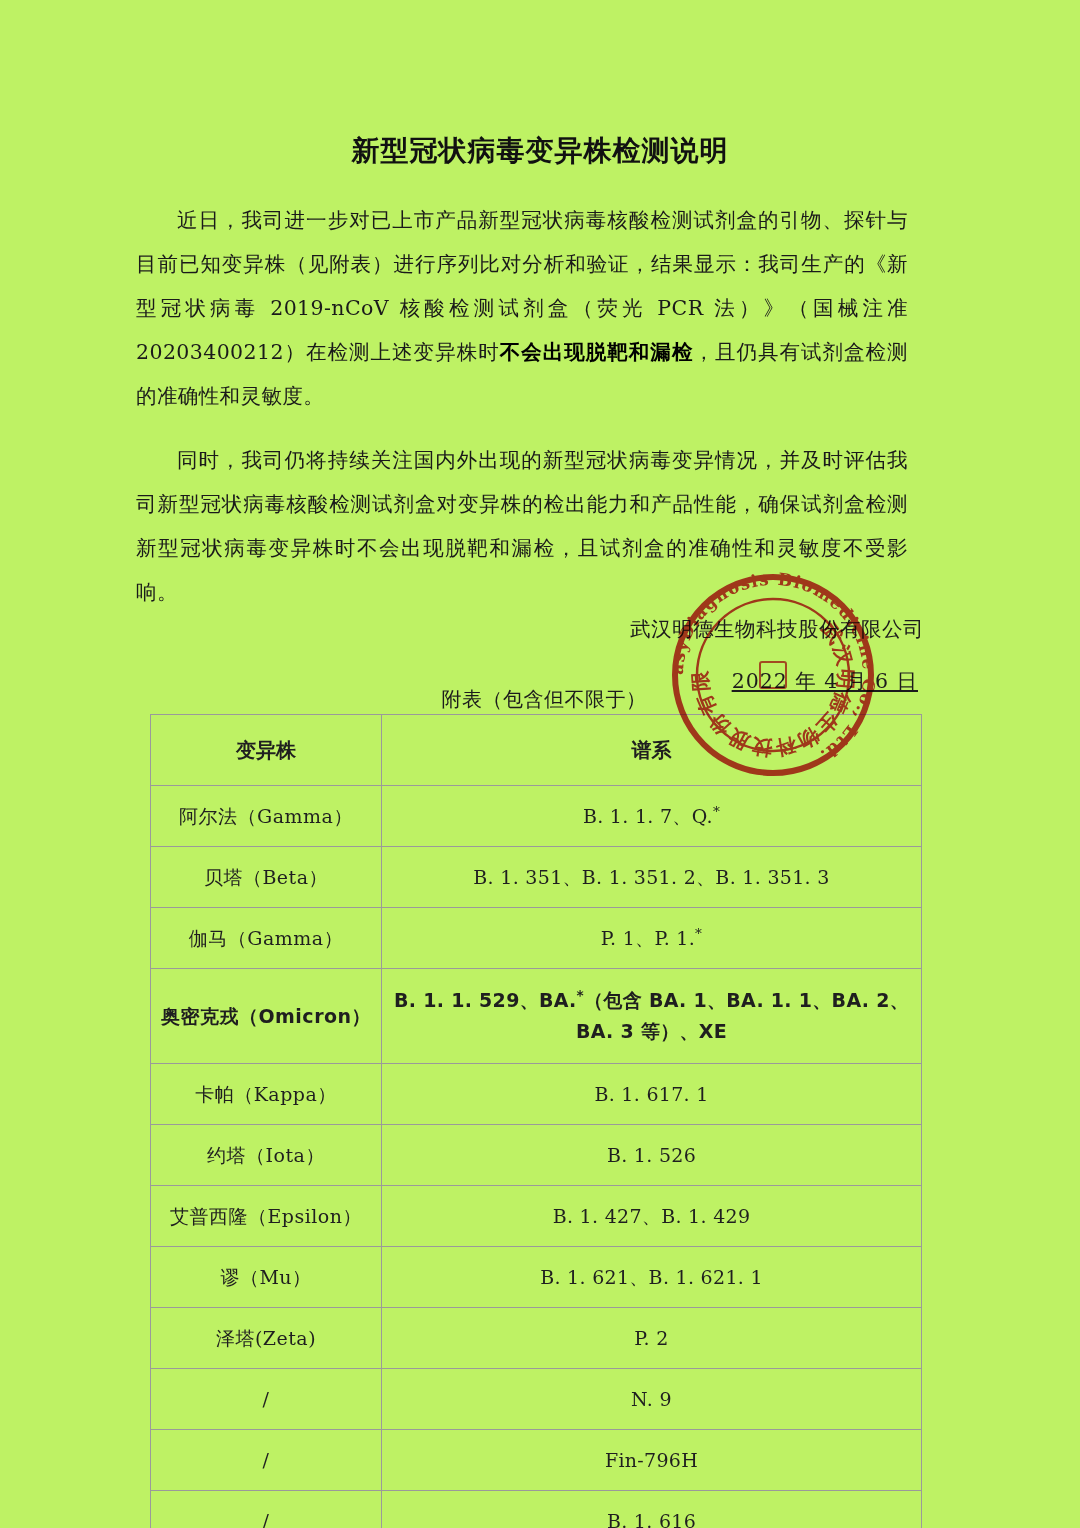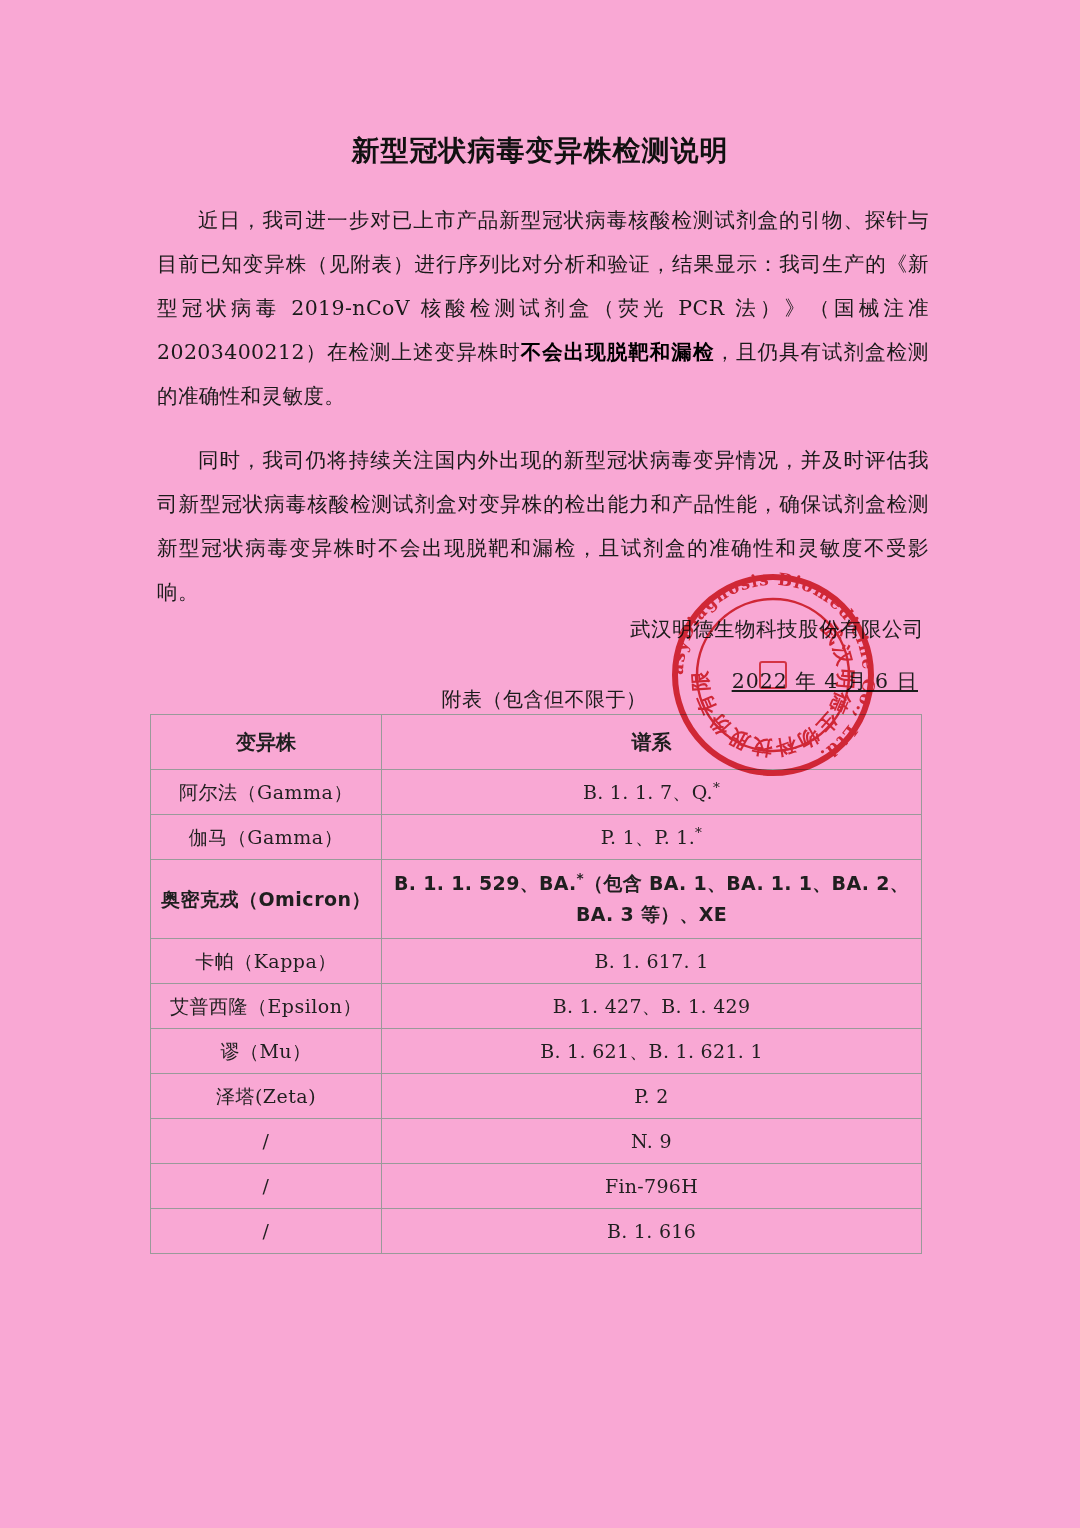--- a/index.html
+++ b/index.html
@@ -12,41 +12,41 @@
     height: 1528px;
     position: relative;
     font-family: "DejaVu Serif", "Liberation Serif", serif;
     color: #1c1c1c;
     overflow: hidden;
   }
 
   .page {
     position: absolute;
     inset: 0;
-    background: #f9a8d4;
+    background: #bef264;
   }
 
   
   .doc-title {
     position: absolute;
     top: 132px;
     left: 0;
     width: 1080px;
     text-align: center;
     font-size: 28px;
     font-weight: bold;
     letter-spacing: 1px;
     color: #111;
     font-family: "DejaVu Sans", "Liberation Sans", sans-serif;
   }
 
   
   .body-block {
     position: absolute;
-    left: 157px;
+    left: 136px;
     width: 772px;
   }
   .para {
     font-size: 20.5px;
     line-height: 44px;
     text-align: justify;
     text-justify: inter-ideograph;
     text-indent: 2em;
     margin: 0;
     color: #1a1a1a;
@@ -108,21 +108,21 @@
   .attach-table {
     position: absolute;
     left: 150px;
     top: 714px;
     width: 771px;
     border-collapse: collapse;
     table-layout: fixed;
   }
   .attach-table td, .attach-table th {
     border: 1px solid #9a9a9a;
-    padding: 8px 6px;
+    padding: 16px 6px;
     font-size: 19px;
     text-align: center;
     vertical-align: middle;
     line-height: 28px;
     color: #1f1f1f;
     font-weight: normal;
   }
   .attach-table col.c-variant { width: 231px; }
   .attach-table col.c-lineage { width: 540px; }
   .attach-table tr { height: 29px; }
@@ -197,32 +197,40 @@
         <th>变异株</th>
         <th>谱系</th>
       </tr>
     </thead>
     <tbody id="table-body">
         <tr>
           <td class="variant-cell">阿尔法（Gamma）</td>
           <td class="lineage-cell">B. 1. 1. 7、Q.<sup class="star">*</sup></td>
         </tr>
         <tr>
+          <td class="variant-cell">贝塔（Beta）</td>
+          <td class="lineage-cell">B. 1. 351、B. 1. 351. 2、B. 1. 351. 3</td>
+        </tr>
+        <tr>
           <td class="variant-cell">伽马（Gamma）</td>
           <td class="lineage-cell">P. 1、P. 1.<sup class="star">*</sup></td>
         </tr>
         <tr class="highlight">
           <td class="variant-cell">奥密克戎（Omicron）</td>
           <td class="lineage-cell">B. 1. 1. 529、BA.<sup class="star">*</sup>（包含 BA. 1、BA. 1. 1、BA. 2、BA. 3 等）、XE</td>
         </tr>
         <tr>
           <td class="variant-cell">卡帕（Kappa）</td>
           <td class="lineage-cell">B. 1. 617. 1</td>
         </tr>
         <tr>
+          <td class="variant-cell">约塔（Iota）</td>
+          <td class="lineage-cell">B. 1. 526</td>
+        </tr>
+        <tr>
           <td class="variant-cell">艾普西隆（Epsilon）</td>
           <td class="lineage-cell">B. 1. 427、B. 1. 429</td>
         </tr>
         <tr>
           <td class="variant-cell">谬（Mu）</td>
           <td class="lineage-cell">B. 1. 621、B. 1. 621. 1</td>
         </tr>
         <tr>
           <td class="variant-cell">泽塔(Zeta)</td>
           <td class="lineage-cell">P. 2</td>

